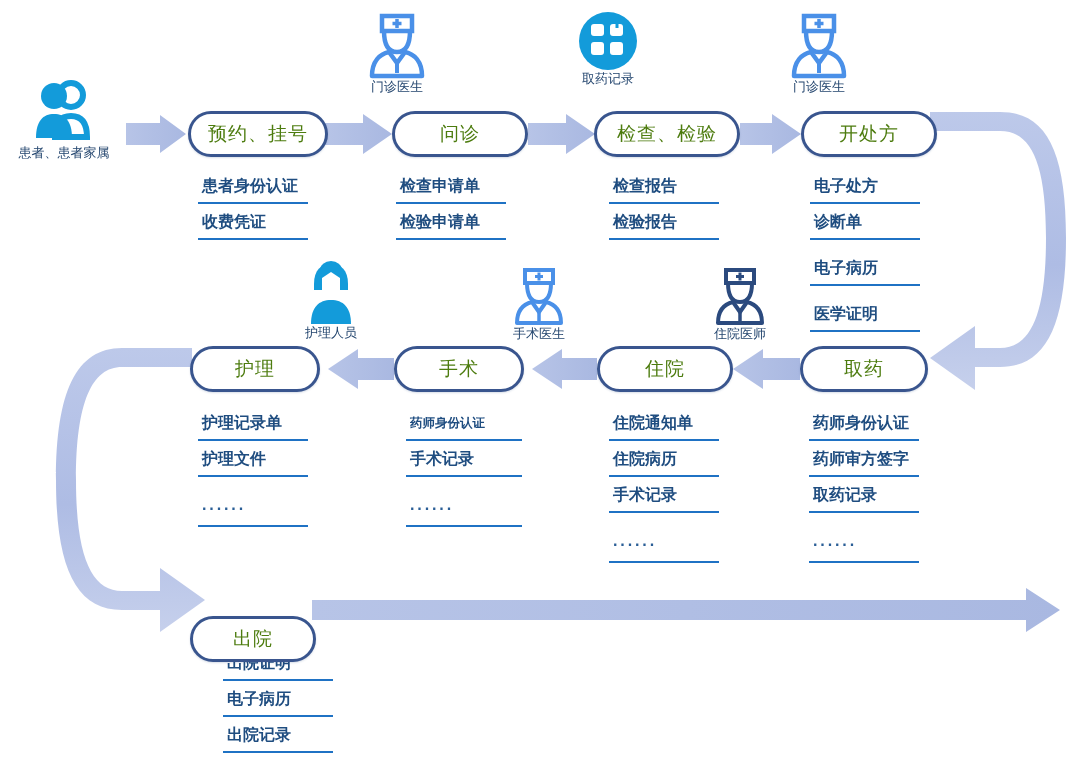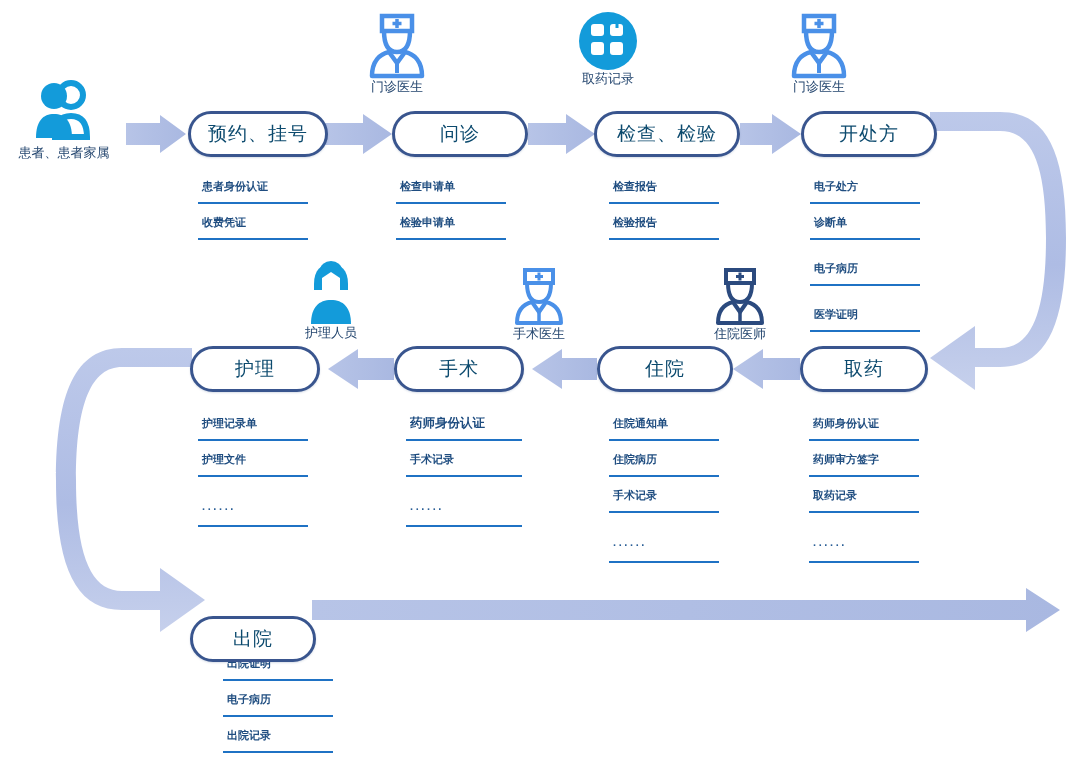--- a/index.html
+++ b/index.html
@@ -23,21 +23,21 @@
   .node {
     position: absolute;
     box-sizing: border-box;
     height: 46px;
     border: 3px solid #39558E;
     border-radius: 23px;
     background: #ffffff;
     display: flex;
     align-items: center;
     justify-content: center;
-    color: #0c4a6e;
+    color: #4d7c0f;
     font-size: 19px;
     letter-spacing: 1px;
     z-index: 6;
     box-shadow: 0 1px 2px rgba(40,70,130,0.18);
   }
 
   
   .role {
     position: absolute;
     width: 120px;
@@ -61,21 +61,21 @@
     position: absolute;
     width: 118px;
     z-index: 4;
   }
   .docitem {
     position: relative;
     height: 36px;
   }
   .docitem .dtext {
     display: block;
-    font-size: 11px;
+    font-size: 16px;
     color: #1F4D80;
     font-weight: bold;
     white-space: nowrap;
     padding-left: 4px;
     line-height: 20px;
   }
   .docitem .dline {
     position: absolute;
     left: 0;
     bottom: 8px;

